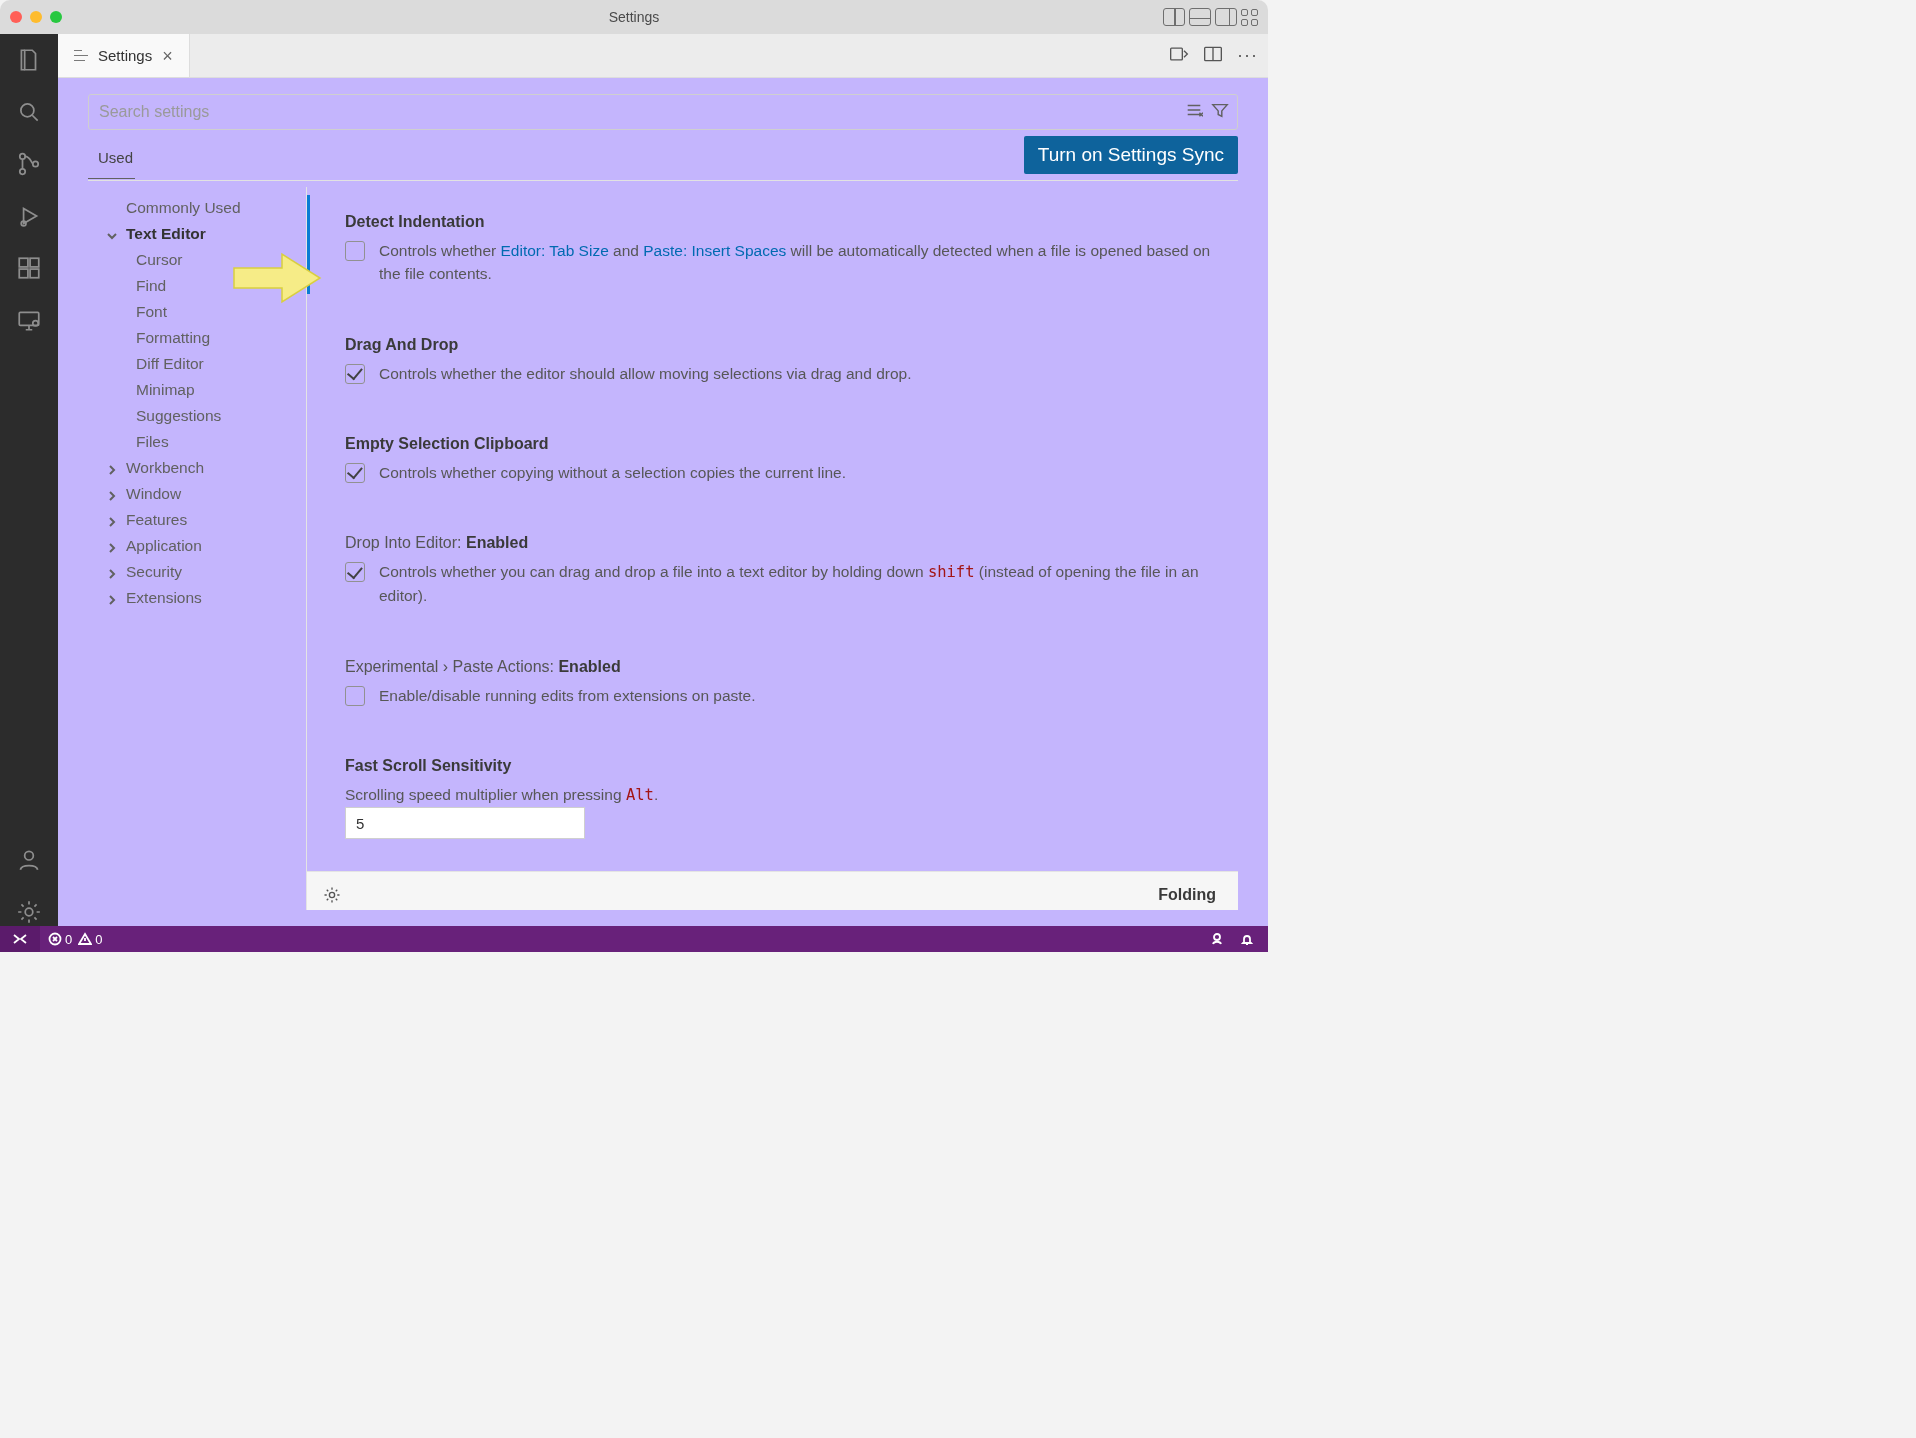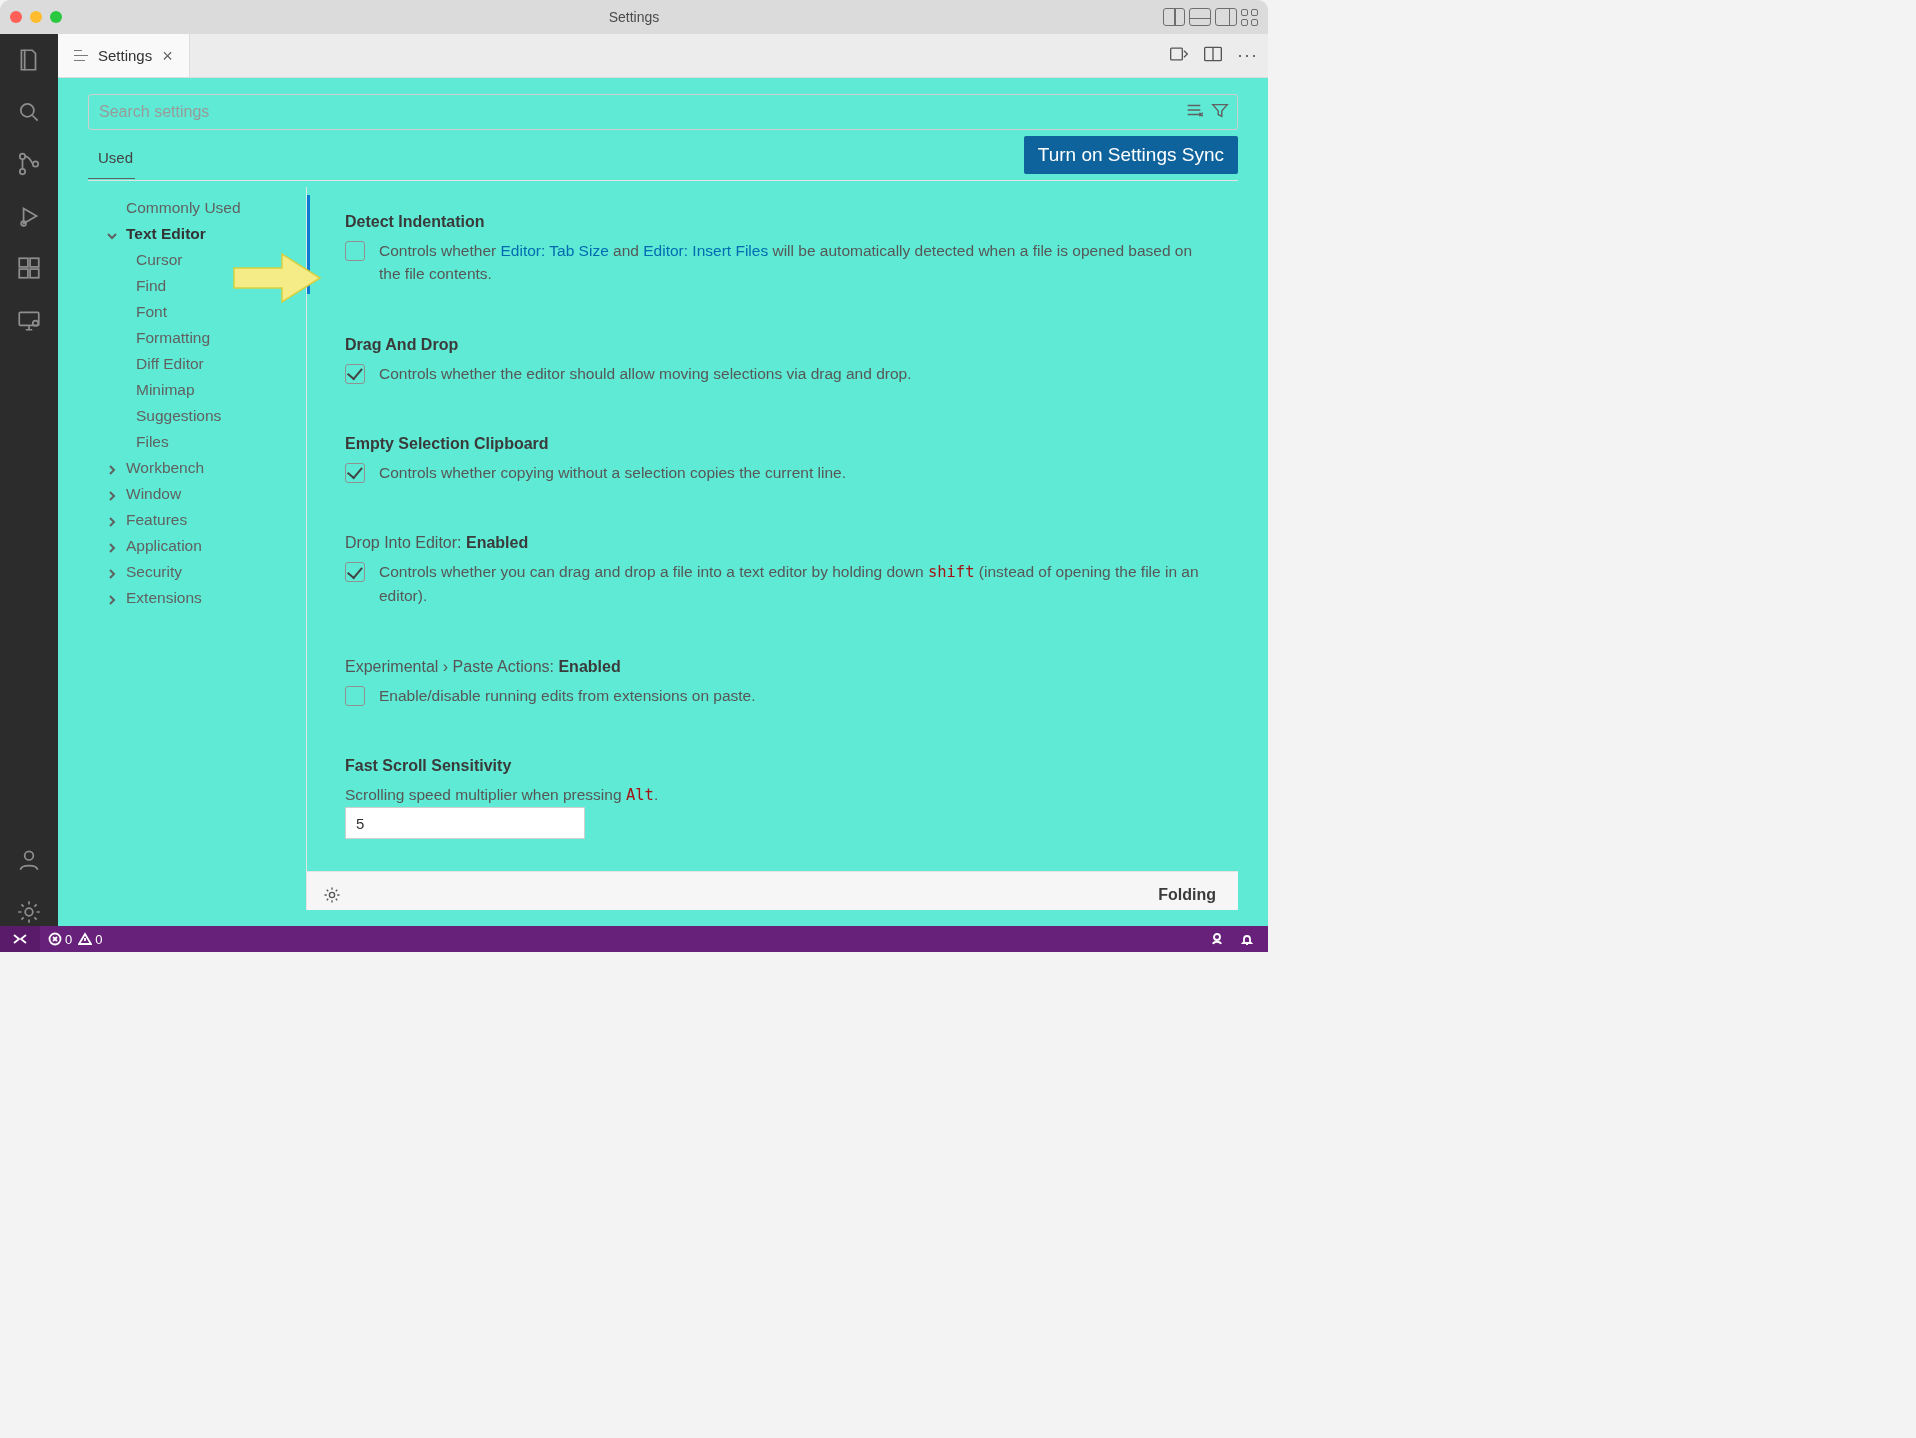--- a/index.html
+++ b/index.html
@@ -76,21 +76,21 @@
   .tab-icon-bars span { height: 1.8px; background:#7a7a7a; display:block; }
   .tab-icon-bars span:nth-child(1){ width:60%; }
   .tab-icon-bars span:nth-child(2){ width:100%; }
   .tab-icon-bars span:nth-child(3){ width:75%; }
   .tab .close { color:#666; font-size: 18px; line-height: 1; }
   .tab-actions { margin-left:auto; display:flex; gap:14px; color:#555; }
   .tab-actions span { font-size:18px; }
   .ta-icon { display:inline-flex; width:20px; height:18px; align-items:center; justify-content:center; }
   .ta-icon svg { width:20px; height:18px; stroke:#555; fill:none; stroke-width:1.6; }
   
-  .settings-root { flex:1; display:flex; flex-direction:column; padding: 16px 30px 16px 30px; overflow:hidden; background:#5eead4; }
+  .settings-root { flex:1; display:flex; flex-direction:column; padding: 16px 30px 16px 30px; overflow:hidden; background:#c4b5fd; }
   .search-box {
     border:1px solid #cfcfcf; border-radius:3px; height:36px; display:flex; align-items:center;
     padding: 0 8px 0 10px; color:#9a9a9a;
   }
   .search-box input {
     flex:1; border:none; outline:none; font-size:16px; color:#333; background:transparent;
   }
   .search-box input::placeholder { color:#9a9a9a; }
   .search-icons { display:flex; gap:8px; color:#616161; }
   .search-icons svg { width:18px; height:18px; stroke:#616161; fill:none; stroke-width:1.6; }
@@ -353,21 +353,21 @@
             <span>Extensions</span>
           </div>
         </div>
 
         <div class="panel">
           <div class="setting highlight">
             <div class="setting-title">Detect Indentation</div>
             <div class="setting-row">
               <div class="chk"></div>
               <div class="setting-desc">
-                <span>Controls whether </span><span class="link">Editor: Tab Size</span><span> and </span><span class="link">Editor: Insert Files</span><span> will be automatically detected when a file is opened based on the file contents.</span>
+                <span>Controls whether </span><span class="link">Editor: Tab Size</span><span> and </span><span class="link">Paste: Insert Spaces</span><span> will be automatically detected when a file is opened based on the file contents.</span>
               </div>
             </div>
           </div>
 
           <div class="setting">
             <div class="setting-title">Drag And Drop</div>
             <div class="setting-row">
               <div class="chk checked"></div>
               <div class="setting-desc">Controls whether the editor should allow moving selections via drag and drop.</div>
             </div>

